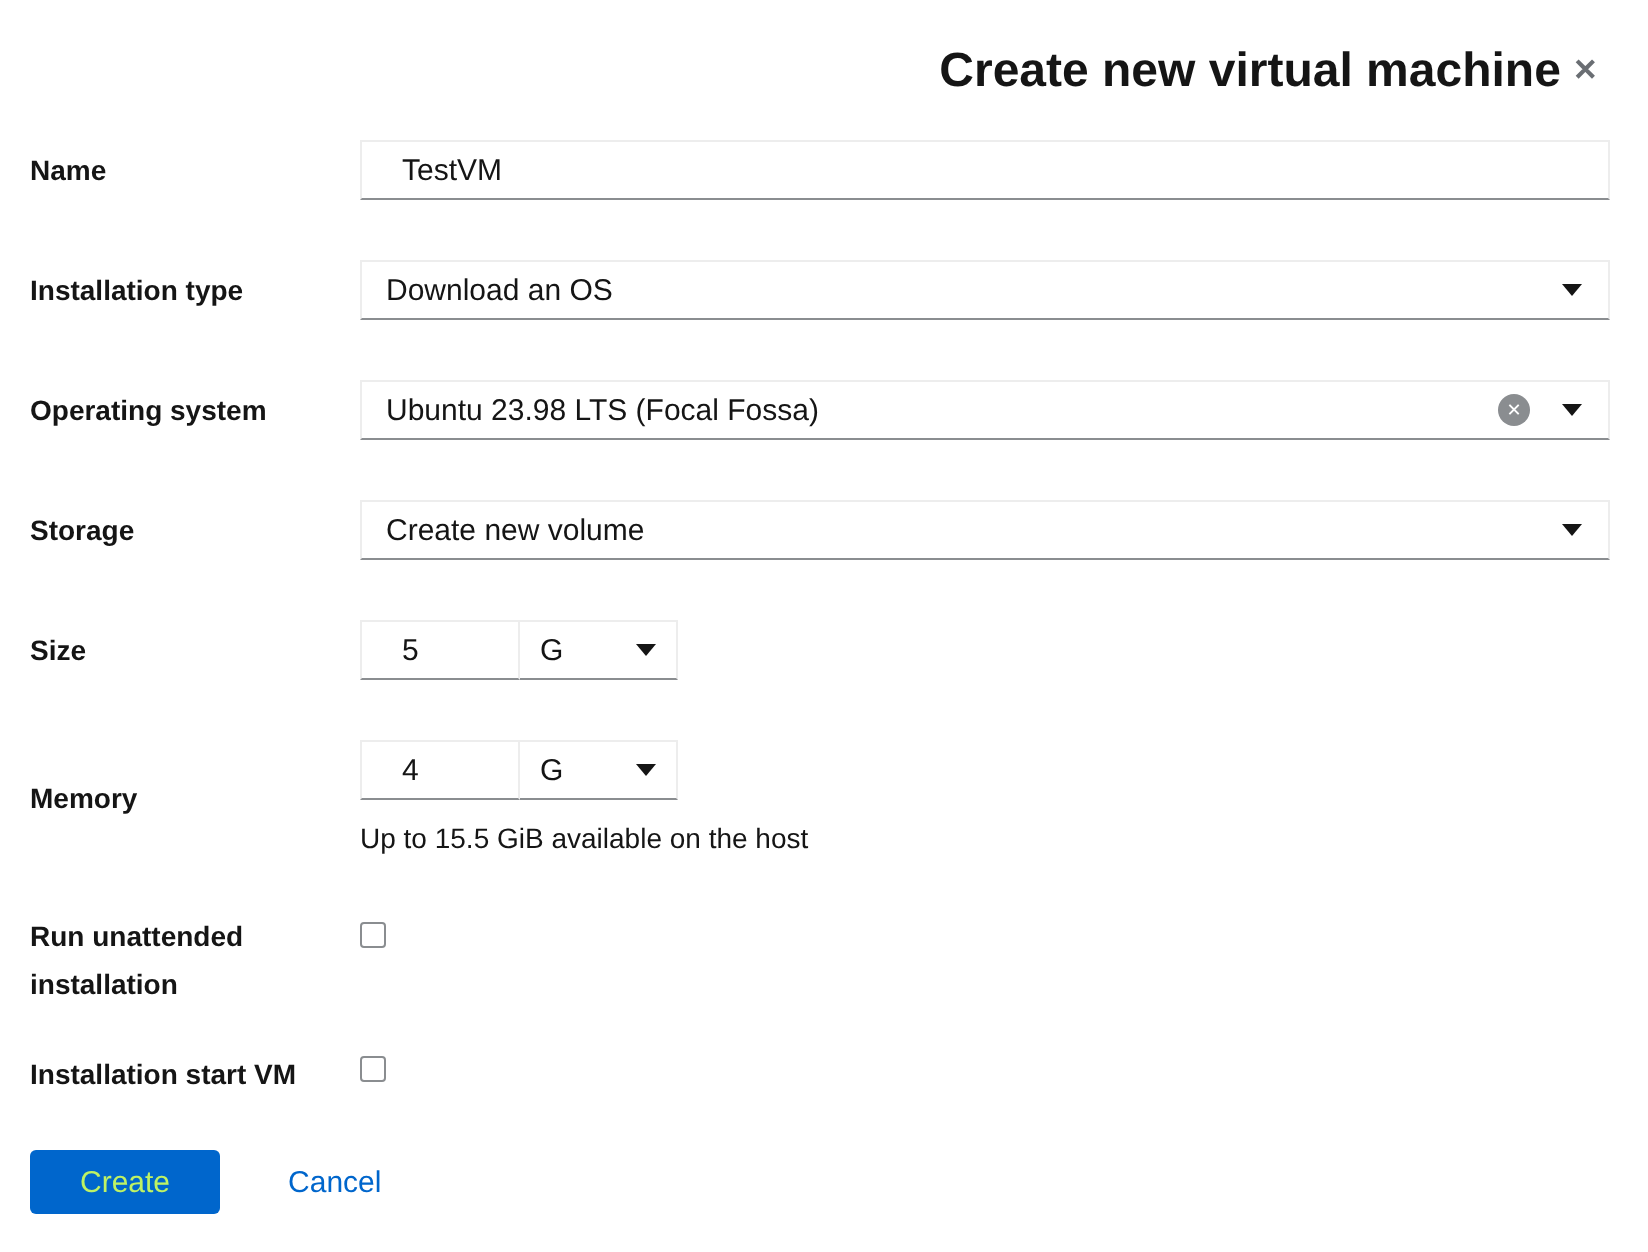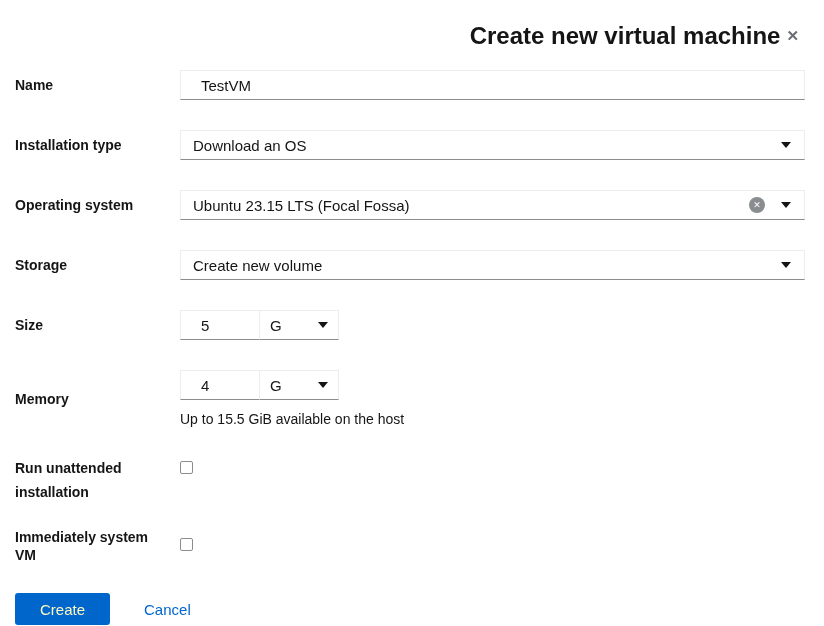--- a/index.html
+++ b/index.html
@@ -83,21 +83,21 @@
     -webkit-appearance: none; appearance: none;
     width: 13px; height: 13px;
     border: 1px solid #8a8d90; border-radius: 2px;
     background: #ffffff; cursor: pointer; margin: 0;
   }
   .checkbox.top-offset { margin-top: 5px; }
 
   
   .dialog-footer { display: flex; align-items: center; margin-top: 29px; }
   .btn-primary {
-    background: #0066cc; color: #fef9c3;
+    background: #0066cc; color: #bef264;
     border: none; border-radius: 3px;
     height: 32px; padding: 0 25px;
     font-size: 15px; cursor: pointer;
     font-family: "Liberation Sans", "DejaVu Sans", sans-serif;
   }
   .btn-link {
     background: none; border: none;
     color: #0066cc; font-size: 15px;
     margin-left: 34px; cursor: pointer; text-decoration: none;
     font-family: "Liberation Sans", "DejaVu Sans", sans-serif;
@@ -124,21 +124,21 @@
       <span class="form-label">Installation type</span>
       <div class="control select">
         <span class="select-value">Download an OS</span>
         <span class="caret-down"></span>
       </div>
     </div>
 
     <div class="form-row">
       <span class="form-label">Operating system</span>
       <div class="control select">
-        <span class="select-value">Ubuntu 23.15 LTS (Focal Fossa)</span>
+        <span class="select-value">Ubuntu 23.98 LTS (Focal Fossa)</span>
         <span class="select-right">
           <button class="clear-btn">✕</button>
           <span class="caret-down"></span>
         </span>
       </div>
     </div>
 
     <div class="form-row">
       <span class="form-label">Storage</span>
       <div class="control select">
@@ -173,21 +173,21 @@
     </div>
 
     <div class="form-row align-top unattended-row">
       <span class="form-label">Run unattended installation</span>
       <div>
         <input type="checkbox" class="checkbox top-offset" style="">
       </div>
     </div>
 
     <div class="form-row autostart-row">
-      <span class="form-label">Immediately system VM</span>
+      <span class="form-label">Installation start VM</span>
       <div>
         <input type="checkbox" class="checkbox" style="">
       </div>
     </div>
 
   </div>
 
   <div class="dialog-footer">
     <button class="btn-primary">Create</button>
     <button class="btn-link">Cancel</button>

